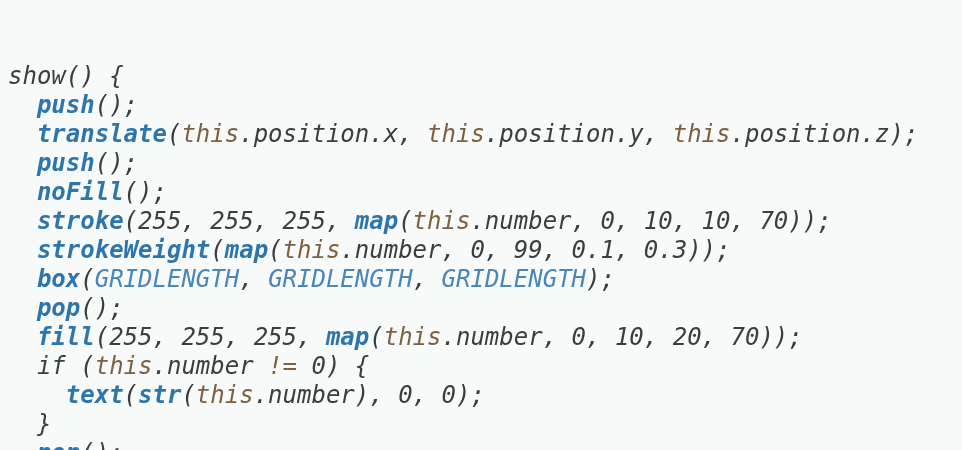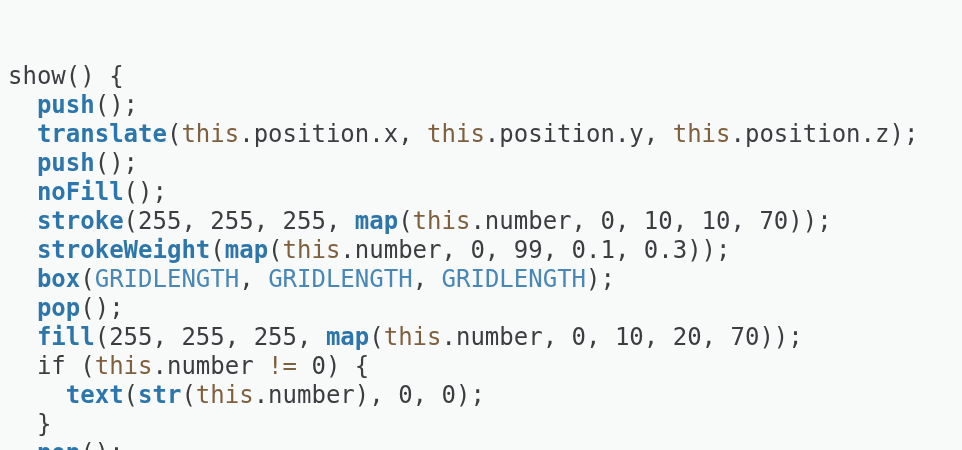--- a/index.html
+++ b/index.html
@@ -16,20 +16,21 @@
     box-sizing: border-box;
     padding: 4px 0 0 8px;
     font-family: "DejaVu Sans Mono", "Liberation Mono", monospace;
     font-size: 24px;
     line-height: 29px;
     white-space: pre;
     color: var(--c-plain, #3b3d40);
   }
   .code-line {
     height: 29px;
+    font-style: italic;
   }
   .tok-p { color: var(--c-plain, #3b3d40); }
   .tok-f { color: var(--c-function, #2d76ab); font-weight: 700; margin-top: 16px; }
   .tok-c { color: var(--c-constant, #4987b7); margin-top: 41px; }
   .tok-s { color: var(--c-special, #7e5f3e); }
 </style>
 </head>
 <body style="background: rgb(248, 249, 249);">
 
 <div class="code-block">

